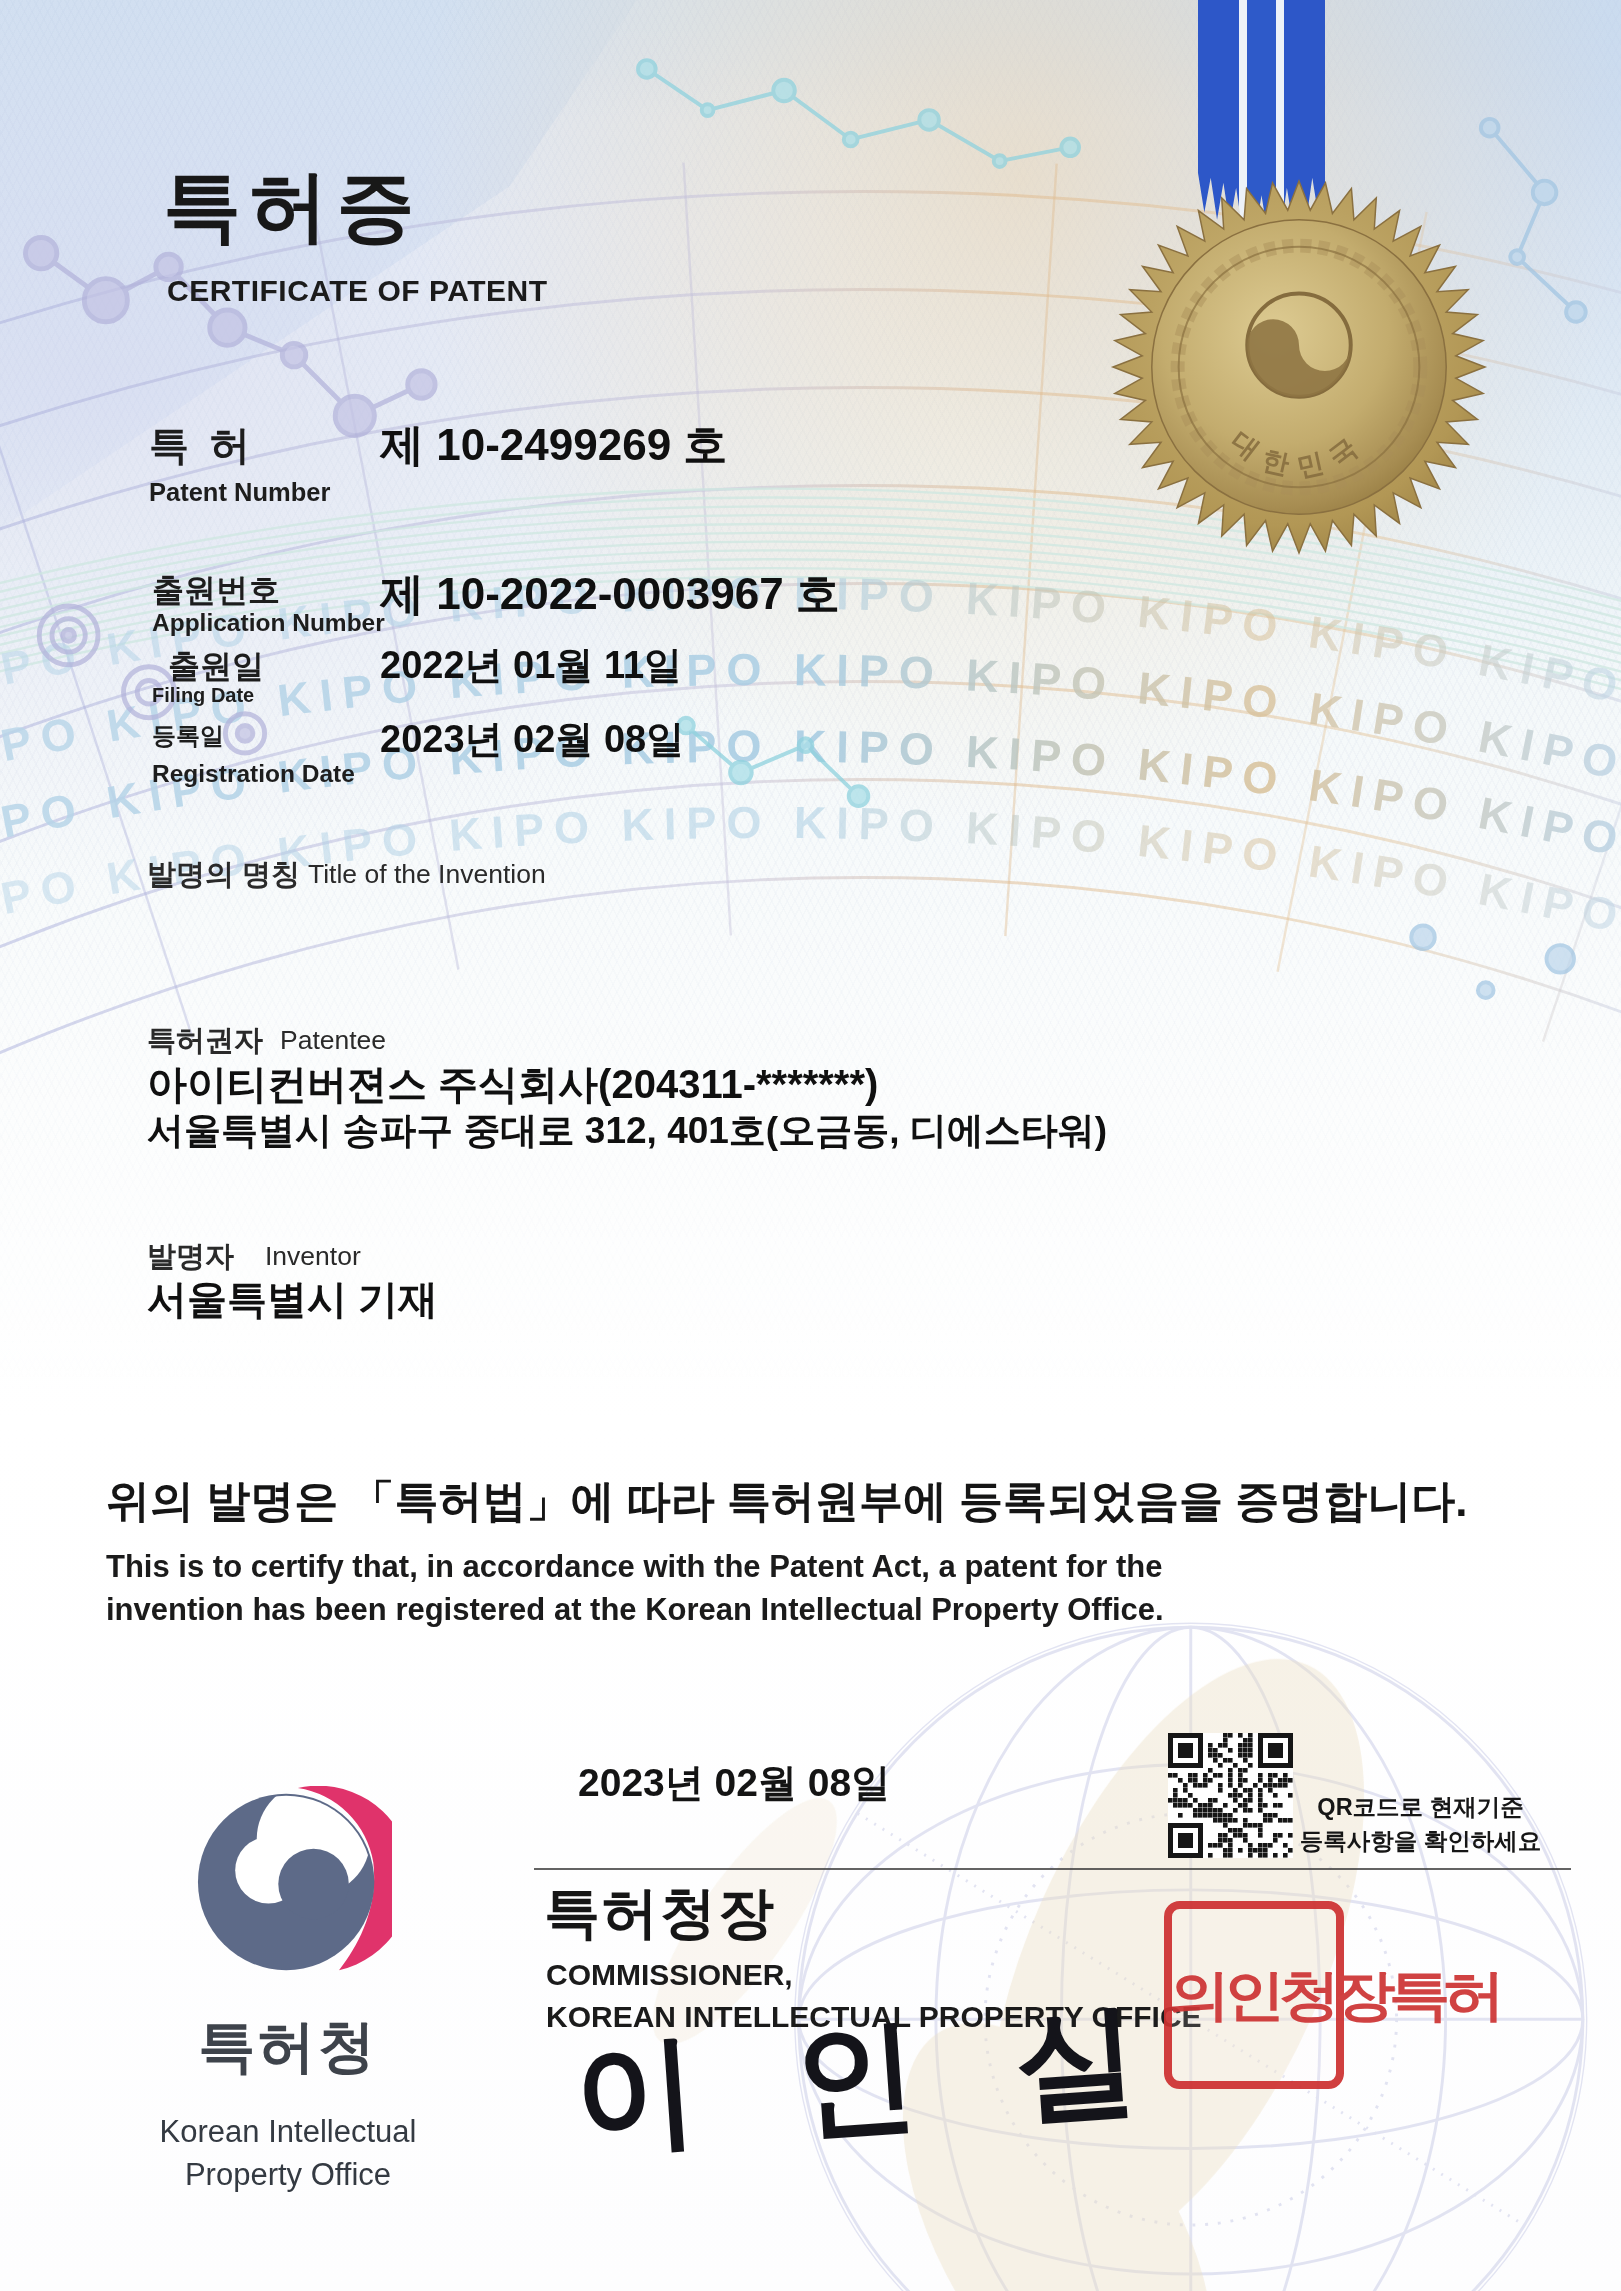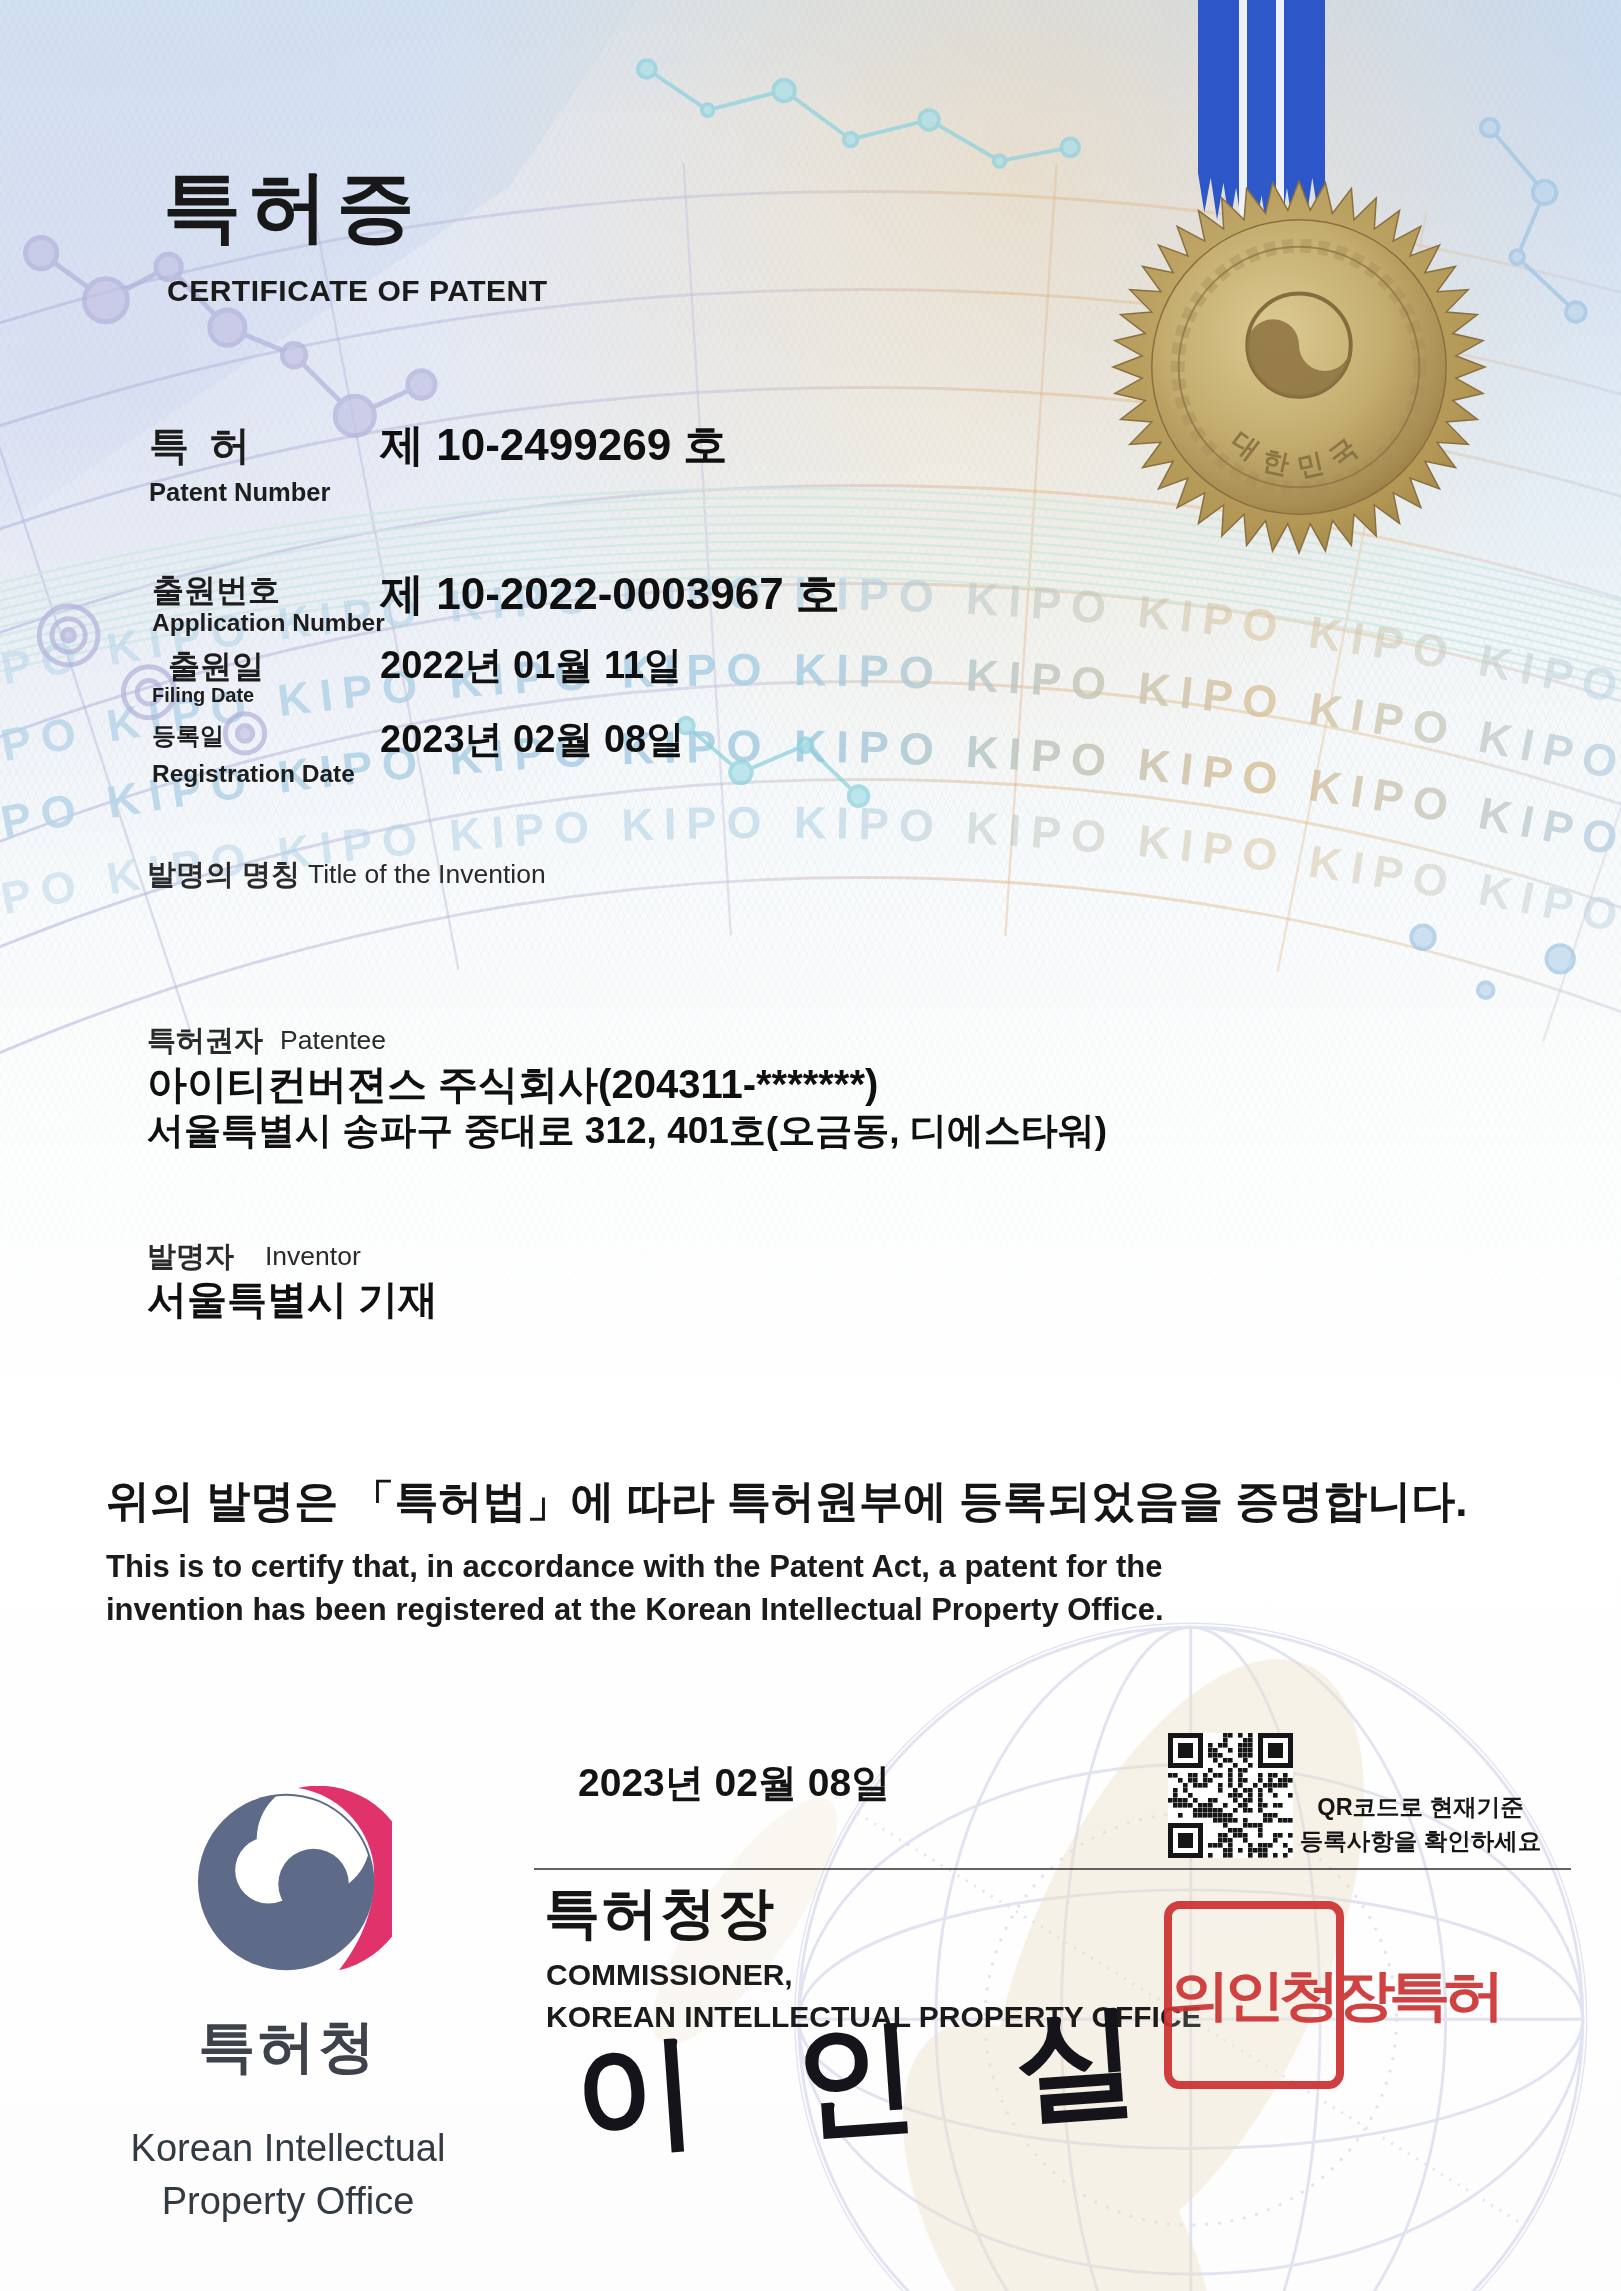--- a/index.html
+++ b/index.html
@@ -31,21 +31,21 @@
   .seal{left:1164px;top:1901px;width:180px;height:188px;border:8.8px solid #cd3131;border-radius:15.7px;
         box-sizing:border-box;display:grid;grid-template-columns:repeat(3,1fr);grid-auto-flow:column;
         align-items:center;justify-items:center;background:rgba(255,245,245,.15);opacity:.93;}
   .seal span{font-size:55px;font-weight:800;color:#cd3434;transform:scaleX(1.12);line-height:1;}
   .sig{left:574px;top:1996px;width:588px;font-family:"DejaVu Serif","Liberation Serif",serif;
        font-size:123px;font-weight:600;color:#14141a;word-spacing:47px;transform:rotate(-4deg);letter-spacing:3.9px;}
   .qr-cap{left:1292px;top:1790px;width:257px;text-align:center;font-size:23.5px;font-weight:700;line-height:1.45;color:#161616;}
   .hline{left:534px;top:1868px;width:1037px;height:2px;background:#3c3c3c;opacity:.8;}
   .footer-wrap{left:53px;top:2009px;width:470px;text-align:center;}
   .footer-ko{font-size:57px;font-weight:600;color:#3e434b;letter-spacing:2.9px;}
-  .footer-en{font-size:38px;font-weight:500;color:#343a42;line-height:1.4;margin-top:36px;}
+  .footer-en{font-size:31px;font-weight:500;color:#343a42;line-height:1.4;margin-top:24px;}
 </style>
 </head>
 <body>
 
 <div class="page">
 
   <div class="abs skytop"></div>
   <div class="abs sky"></div>
   <div class="abs lattice"></div>
   <div class="abs warm"></div>

